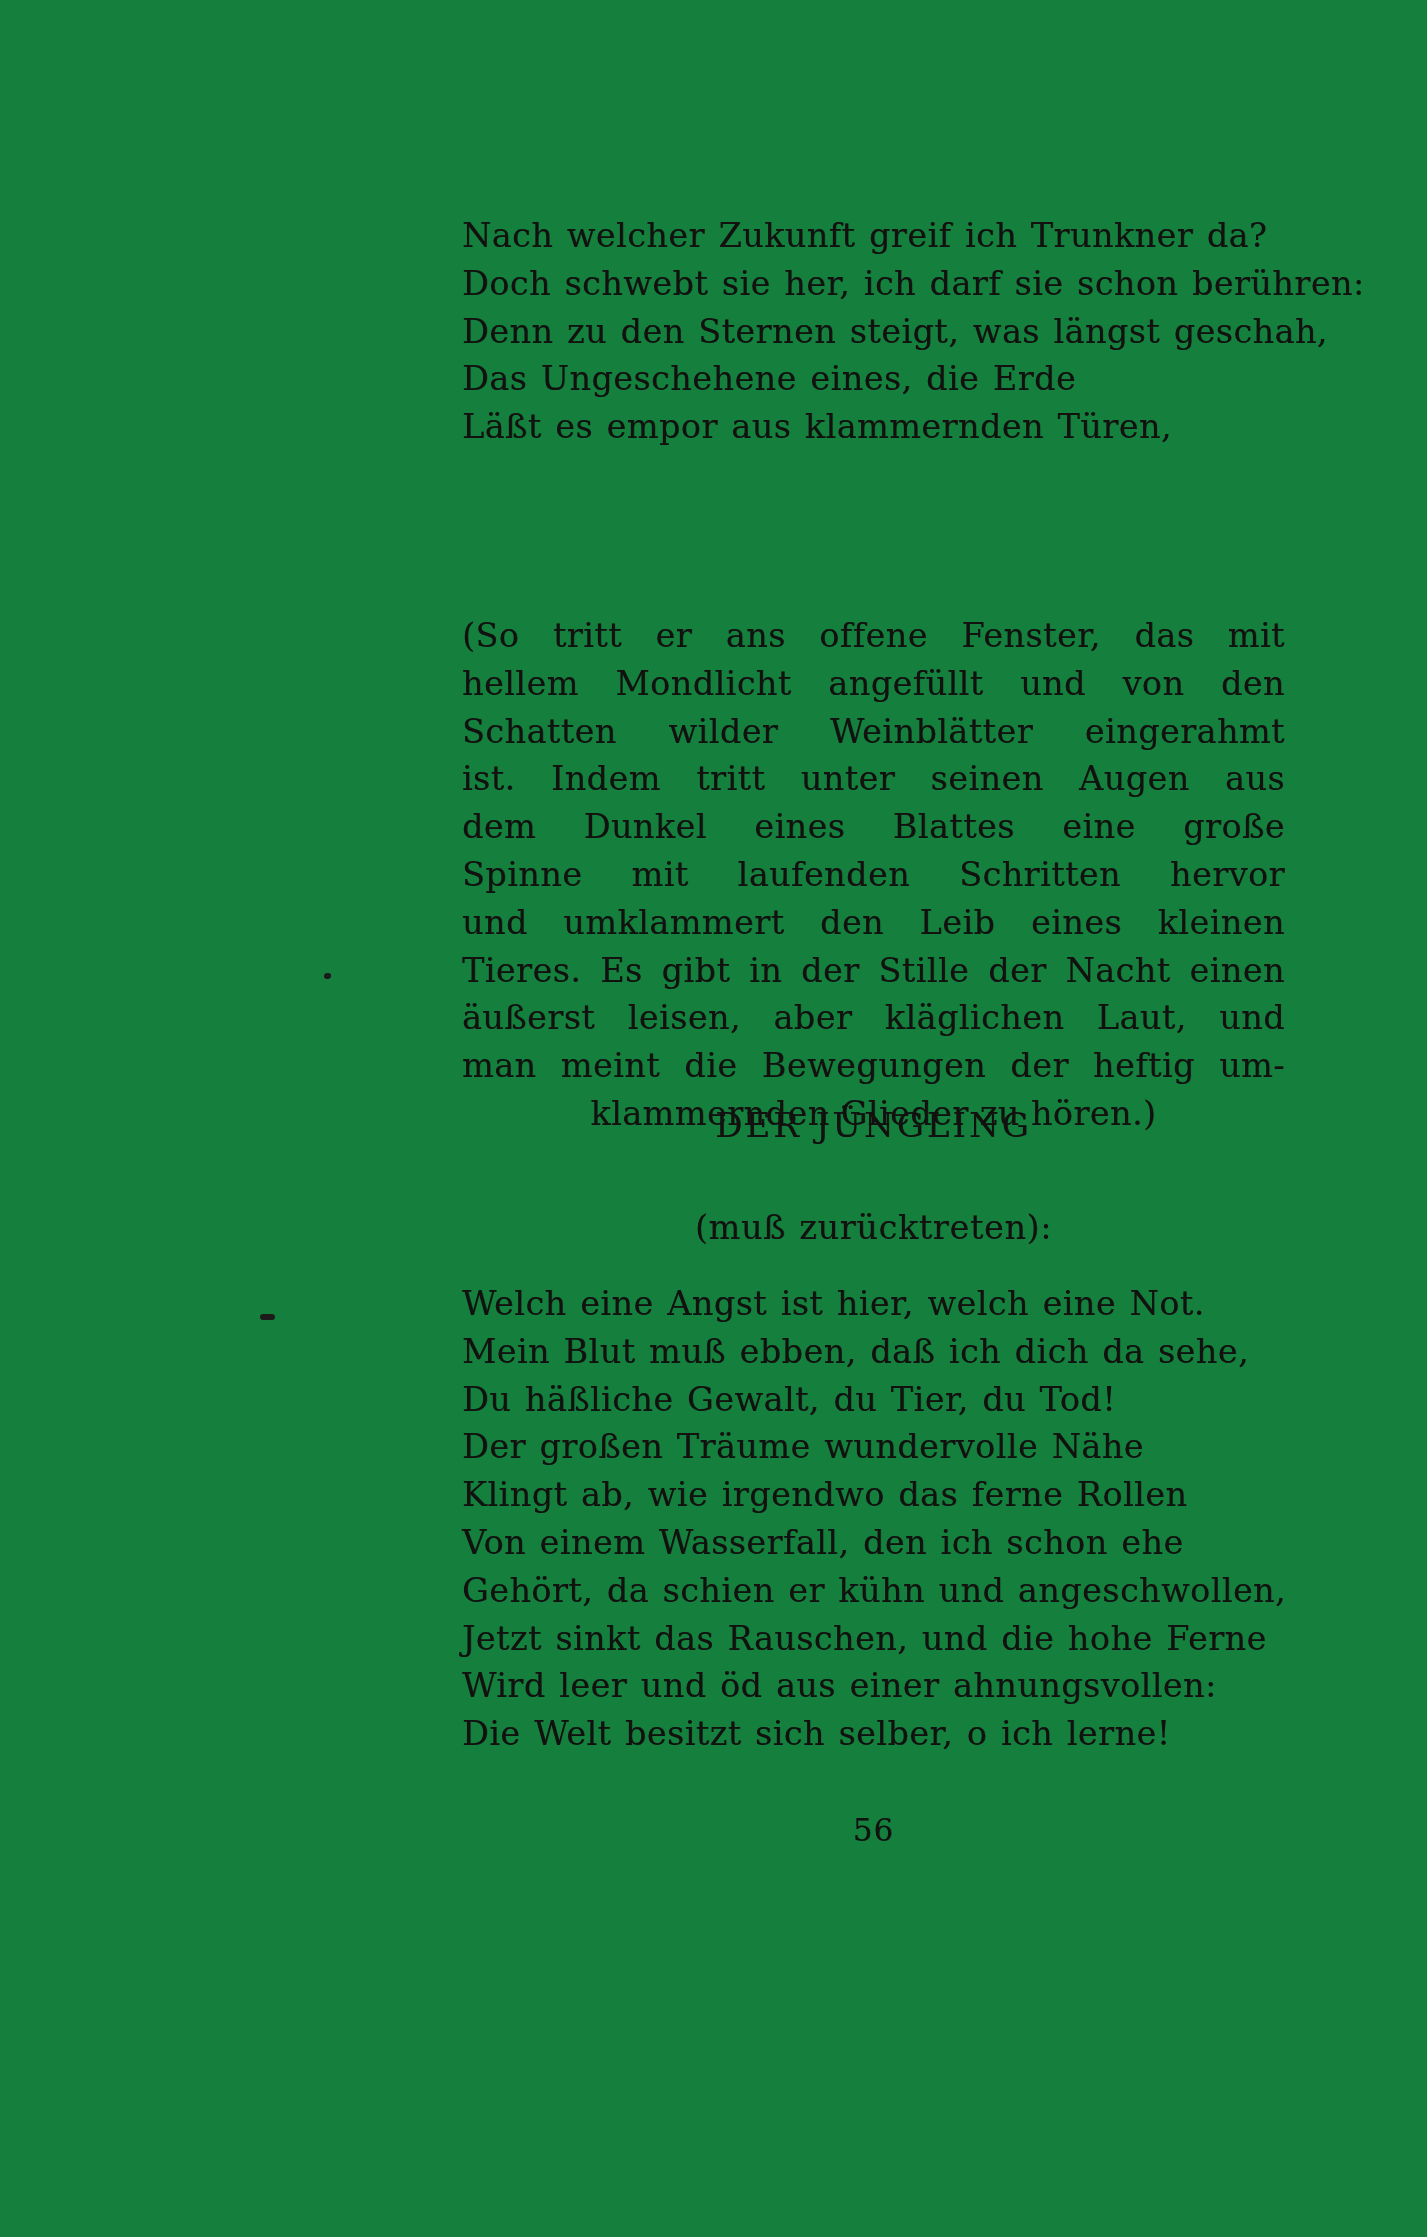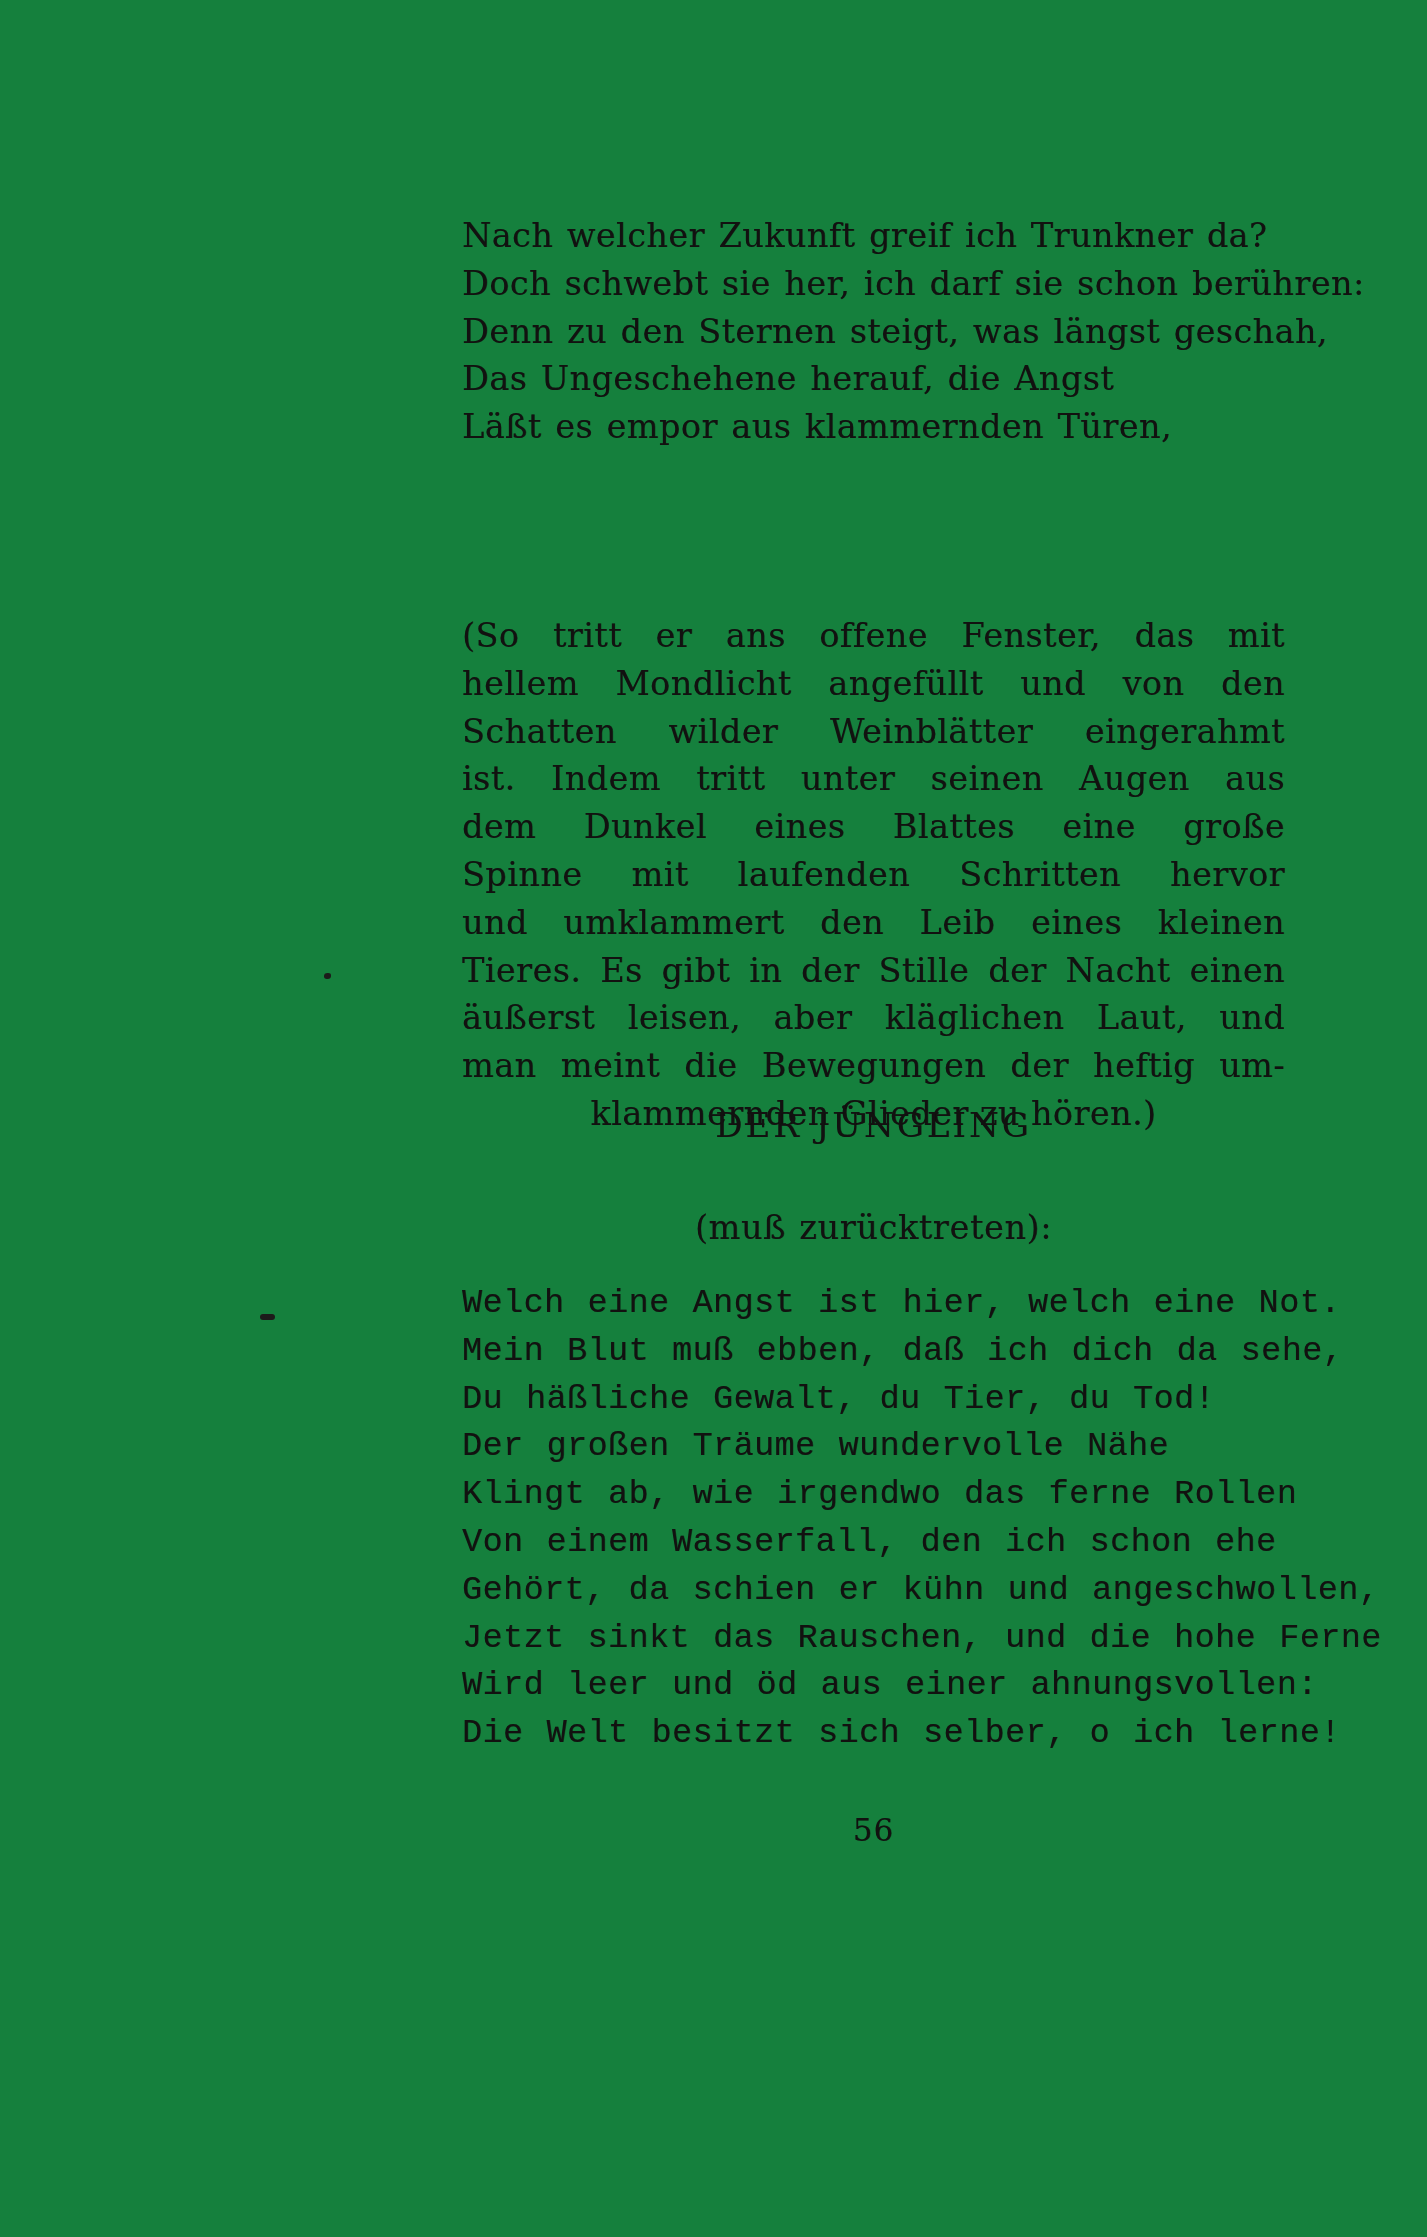--- a/index.html
+++ b/index.html
@@ -95,21 +95,21 @@
 </style>
 </head>
 <body>
 
 <div class="page">
 
   <div class="block verse" style="top: 212px;">
       <div class="line">Nach welcher Zukunft greif ich Trunkner da?</div>
       <div class="line">Doch schwebt sie her, ich darf sie schon berühren:</div>
       <div class="line">Denn zu den Sternen steigt, was längst geschah,</div>
-      <div class="line">Das Ungeschehene herauf, die Angst</div>
+      <div class="line">Das Ungeschehene eines, die Erde</div>
       <div class="line">Läßt es empor aus klammernden Türen,</div>
     </div>
 
   <div class="block stage" style="top: 612px;">
       <div class="line">(So tritt er ans offene Fenster, das mit</div>
       <div class="line">hellem Mondlicht angefüllt und von den</div>
       <div class="line">Schatten wilder Weinblätter eingerahmt</div>
       <div class="line">ist. Indem tritt unter seinen Augen aus</div>
       <div class="line">dem Dunkel eines Blattes eine große</div>
       <div class="line">Spinne mit laufenden Schritten hervor</div>
@@ -117,21 +117,21 @@
       <div class="line">Tieres. Es gibt in der Stille der Nacht einen</div>
       <div class="line">äußerst leisen, aber kläglichen Laut, und</div>
       <div class="line">man meint die Bewegungen der heftig um-</div>
       <div class="line">klammernden Glieder zu hören.)</div>
     </div>
 
   <div class="speaker-heading" style="top: 1105px;">DER JÜNGLING</div>
 
   <div class="speaker-direction" style="top: 1208px;">(muß zurücktreten):</div>
 
-  <div class="block verse" style="top: 1280px; font-family: Liberation Mono, monospace;">
+  <div class="block verse" style="top: 1280px;">
       <div class="line">Welch eine Angst ist hier, welch eine Not.</div>
       <div class="line">Mein Blut muß ebben, daß ich dich da sehe,</div>
       <div class="line">Du häßliche Gewalt, du Tier, du Tod!</div>
       <div class="line">Der großen Träume wundervolle Nähe</div>
       <div class="line">Klingt ab, wie irgendwo das ferne Rollen</div>
       <div class="line">Von einem Wasserfall, den ich schon ehe</div>
       <div class="line">Gehört, da schien er kühn und angeschwollen,</div>
       <div class="line">Jetzt sinkt das Rauschen, und die hohe Ferne</div>
       <div class="line">Wird leer und öd aus einer ahnungsvollen:</div>
       <div class="line">Die Welt besitzt sich selber, o ich lerne!</div>

